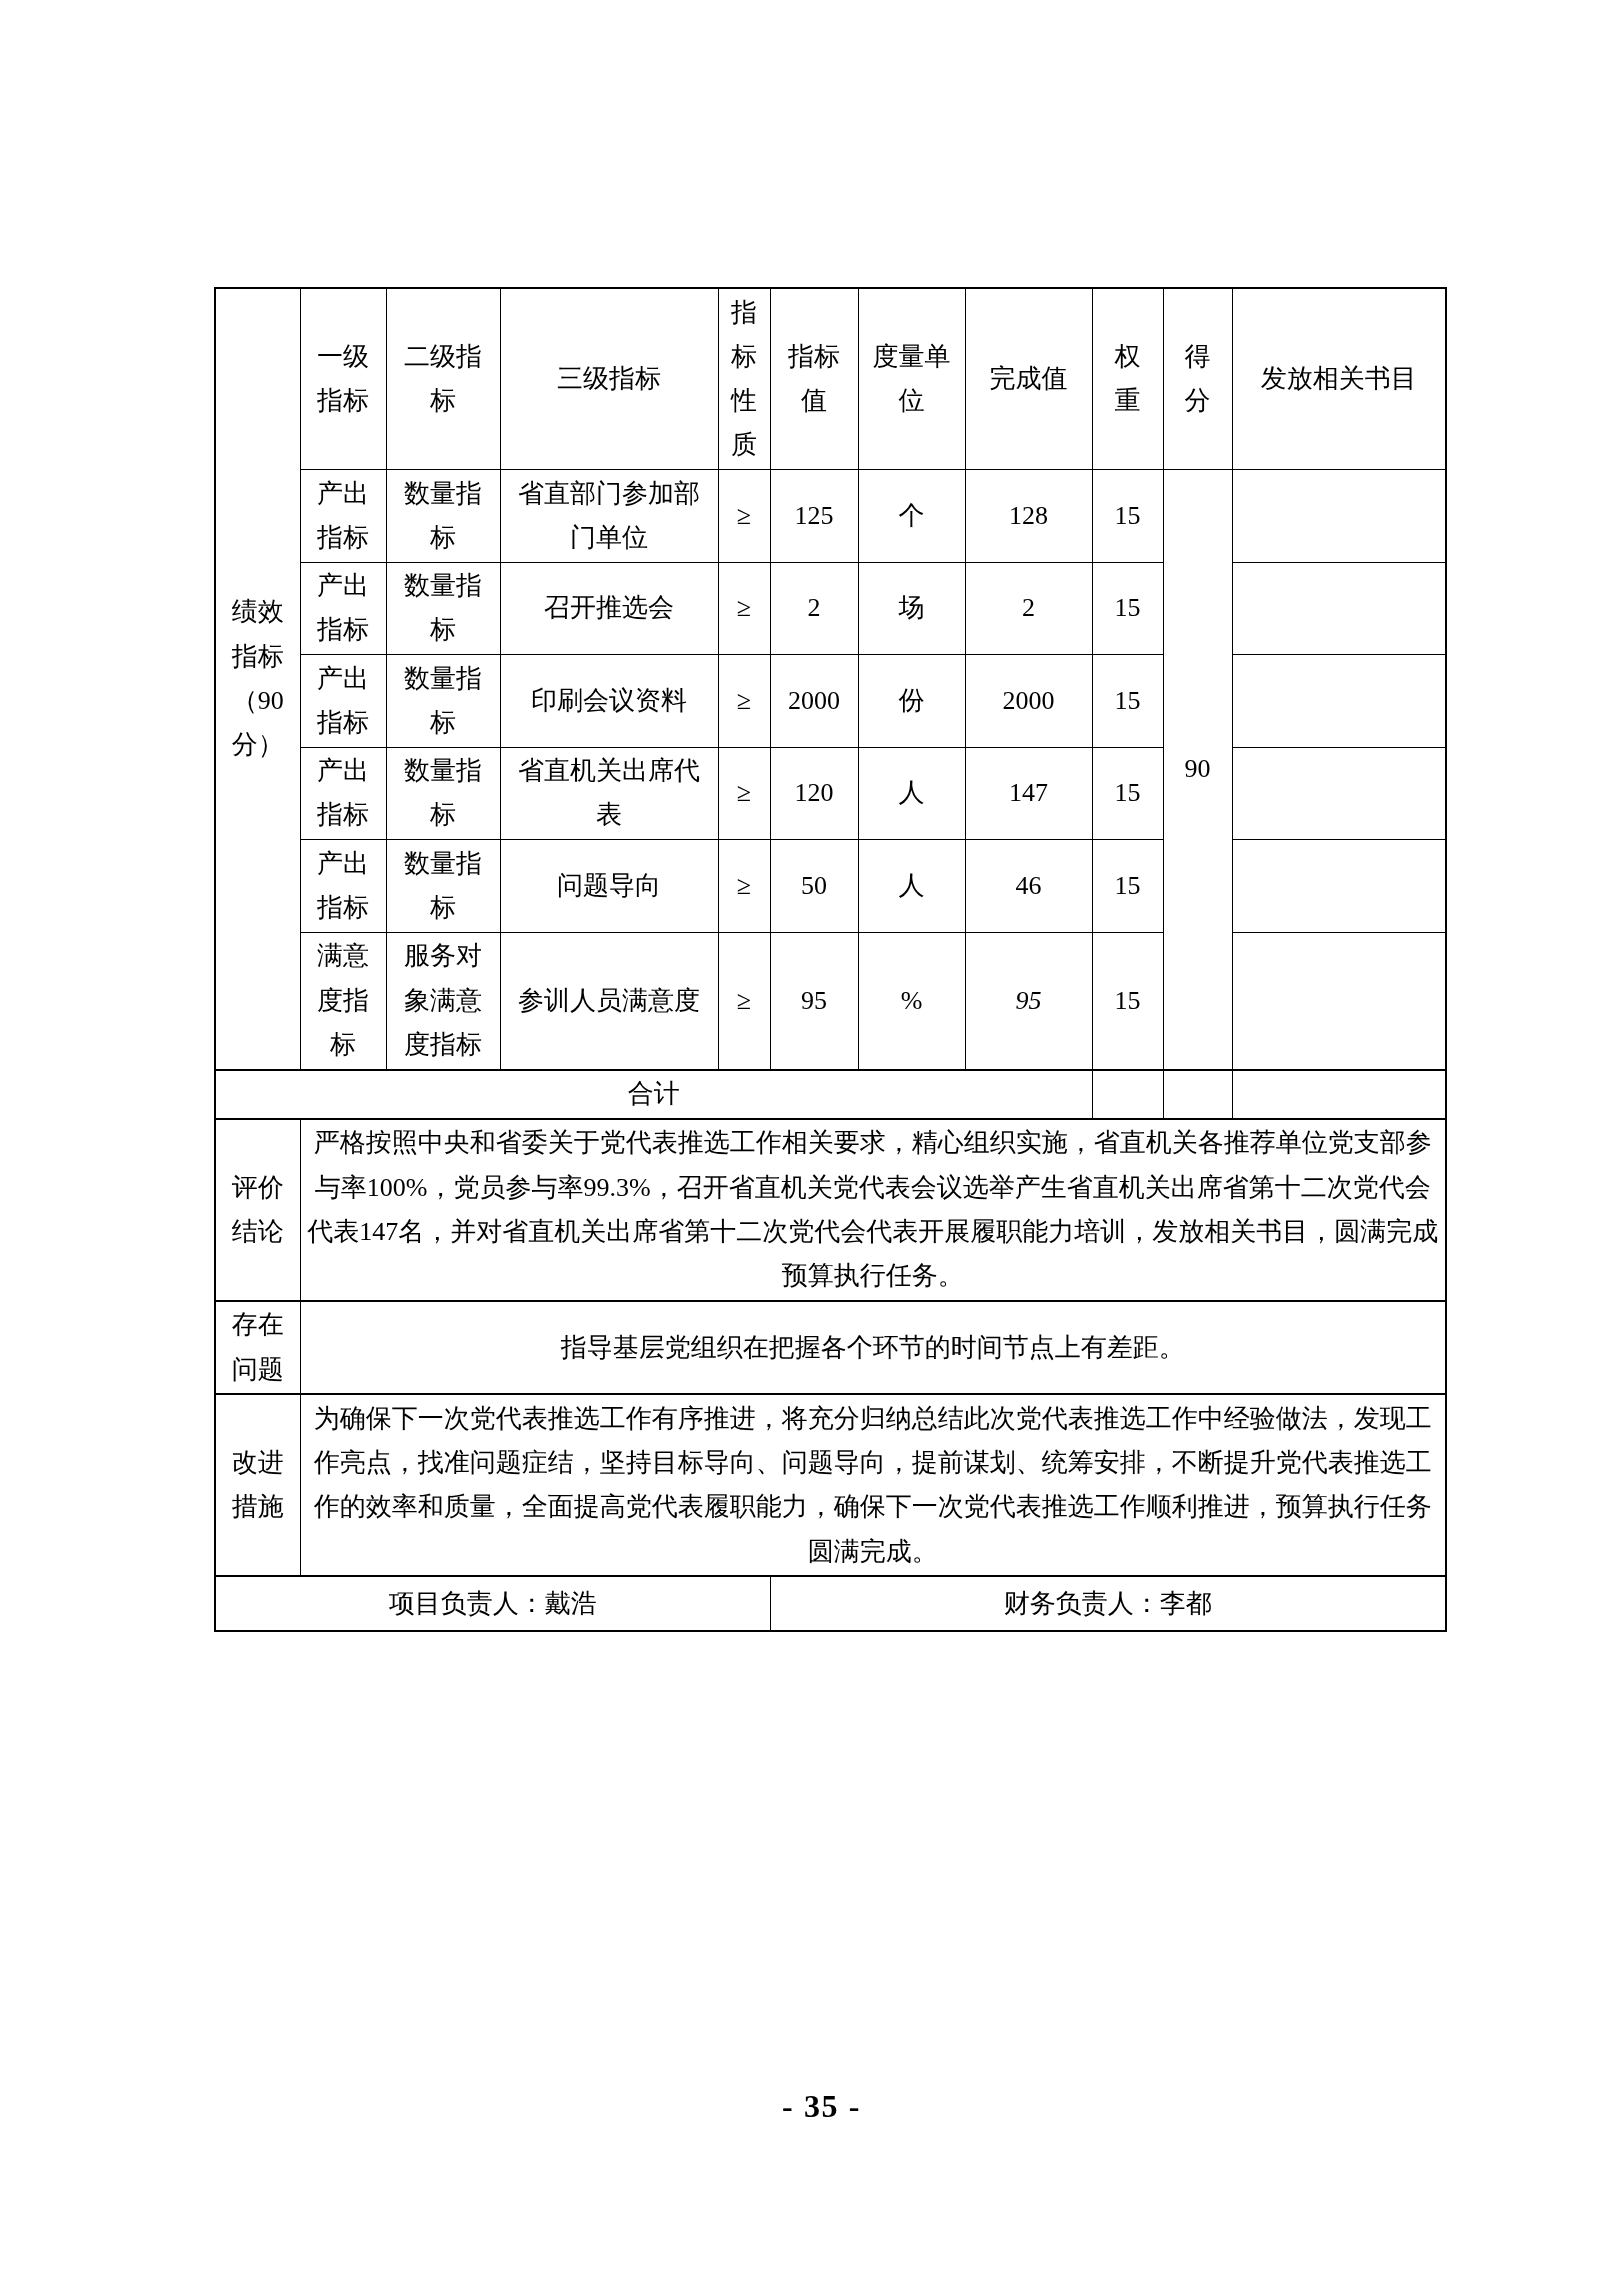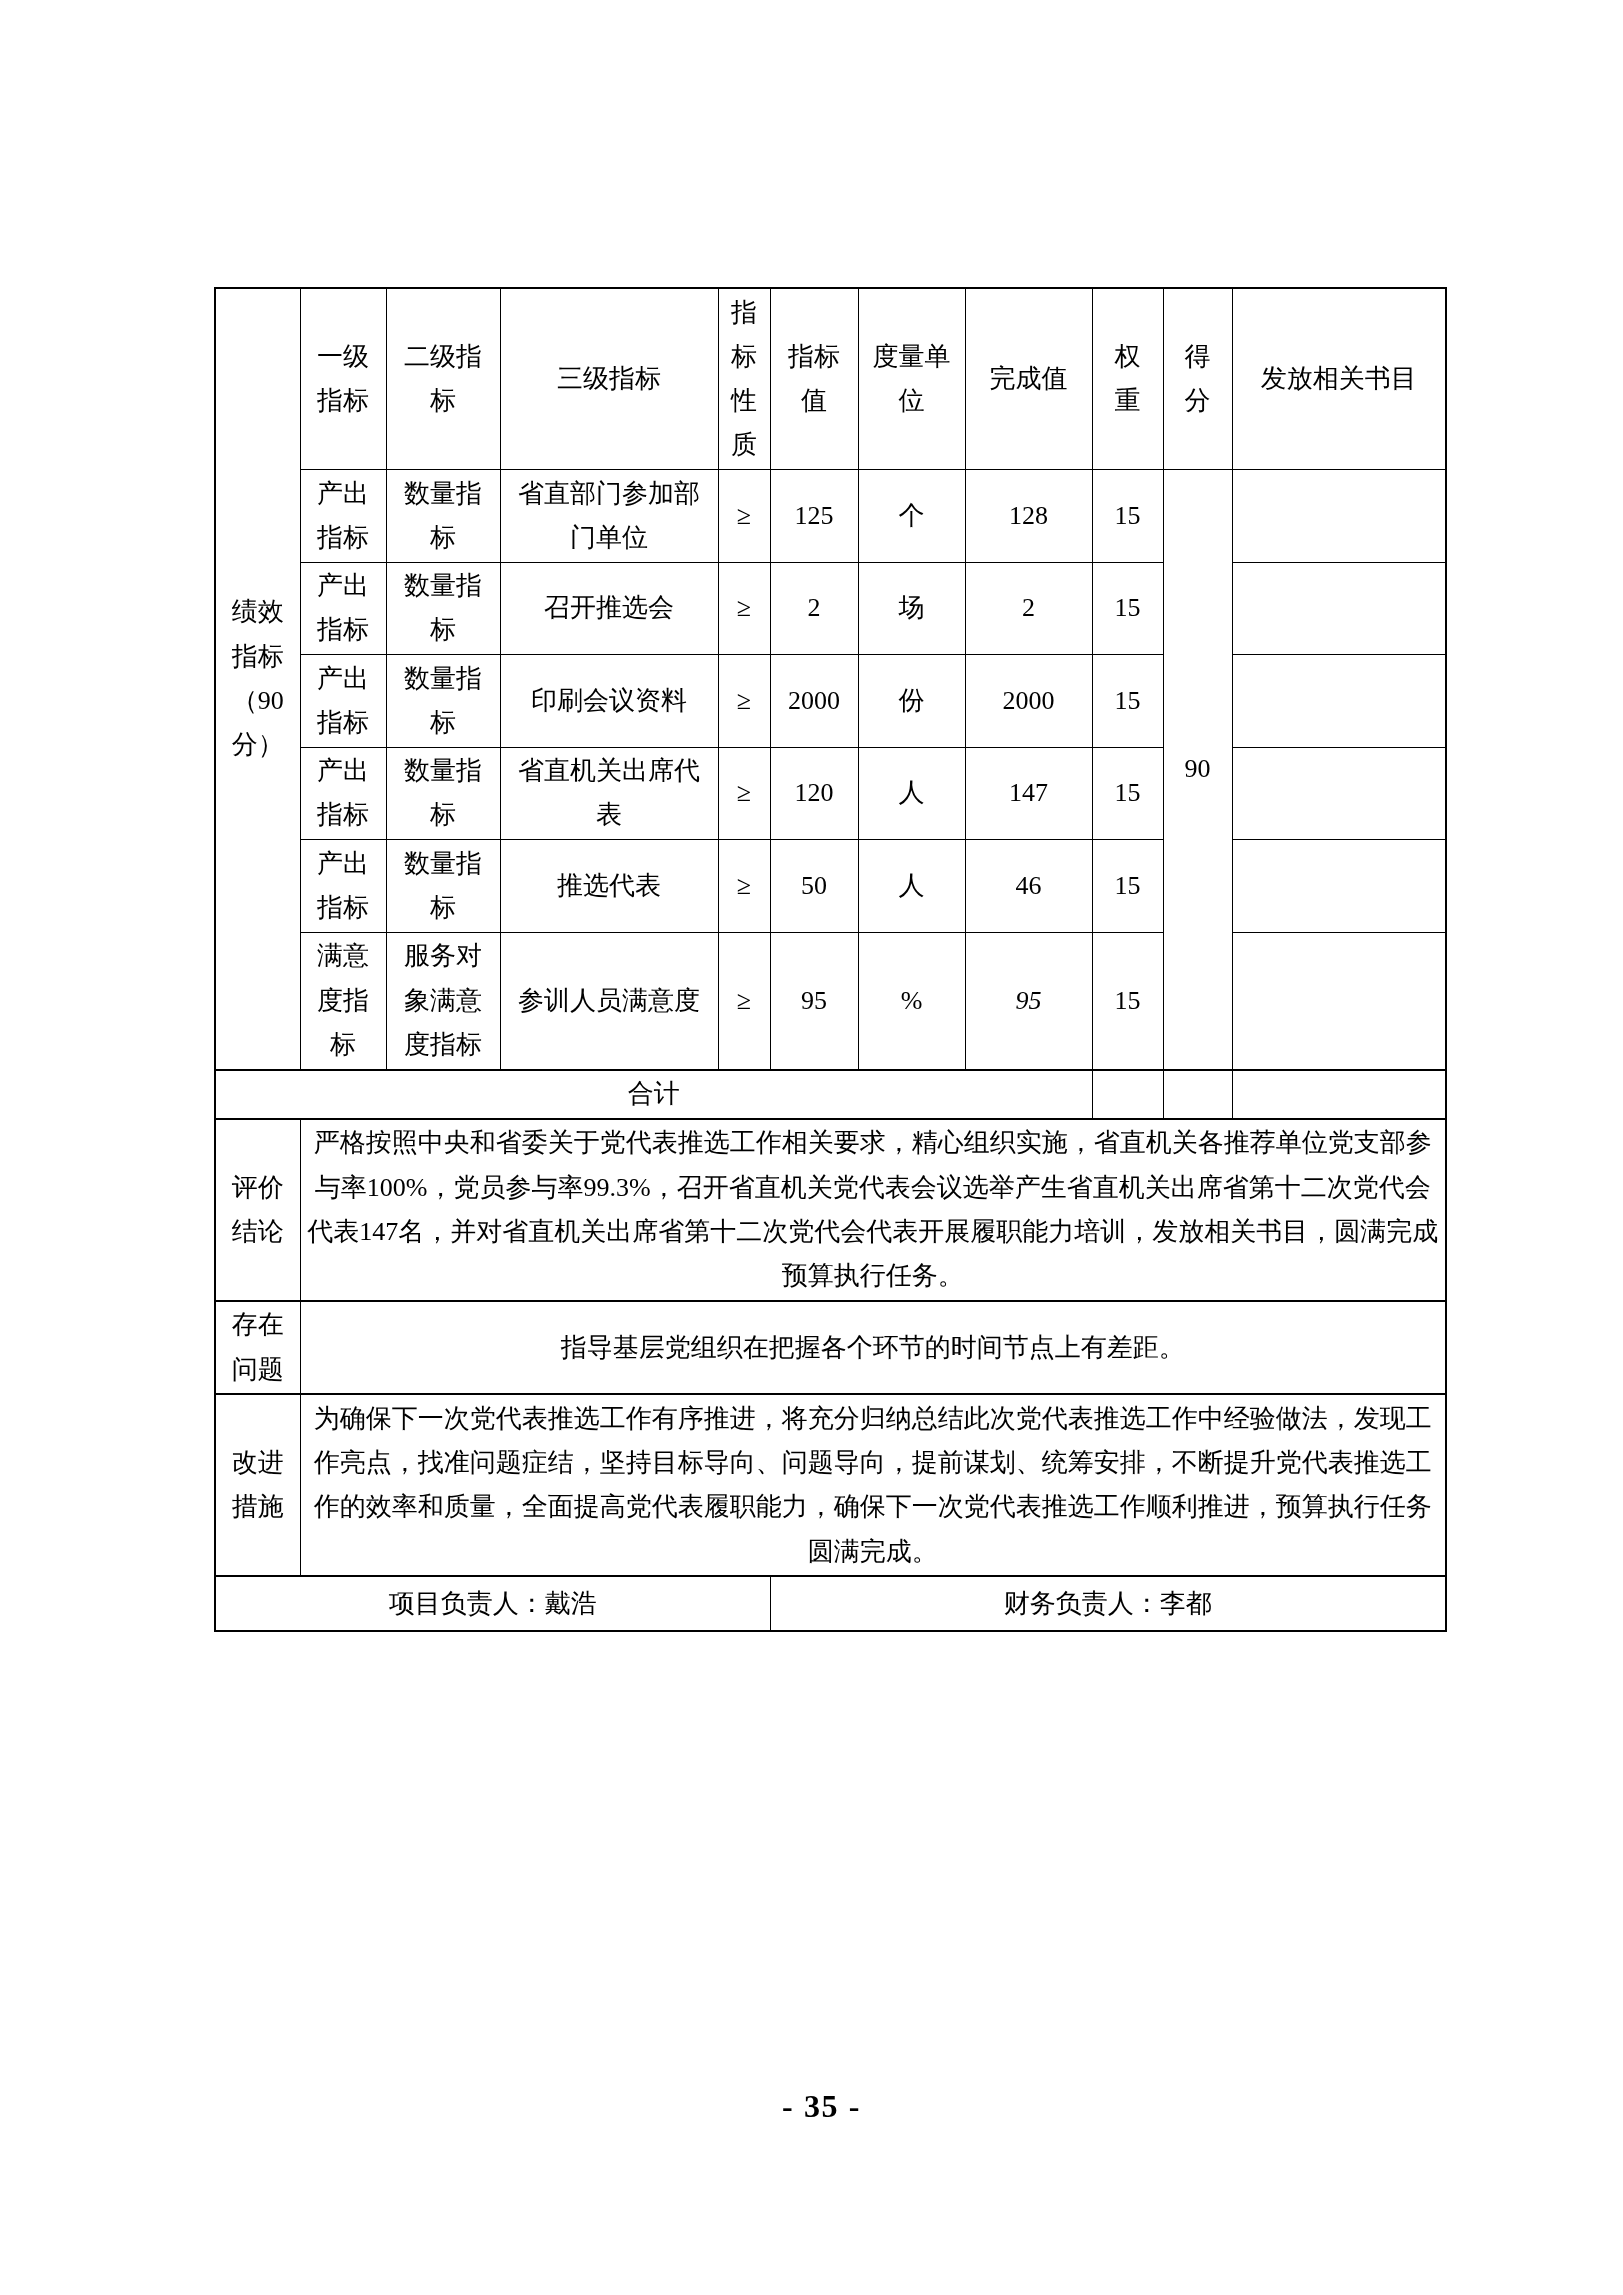--- a/index.html
+++ b/index.html
@@ -179,21 +179,21 @@
       <td>147</td>
       <td>15</td>
       <td></td>
     </tr>
 
     <tr style="height:88px">
       <td>产出
 指标</td>
       <td>数量指
 标</td>
-      <td>推选代表</td>
+      <td>问题导向</td>
       <td class="gte">≥</td>
       <td>50</td>
       <td>人</td>
       <td>46</td>
       <td>15</td>
       <td></td>
     </tr>
 
     <tr style="height:123px">
       <td>满意

